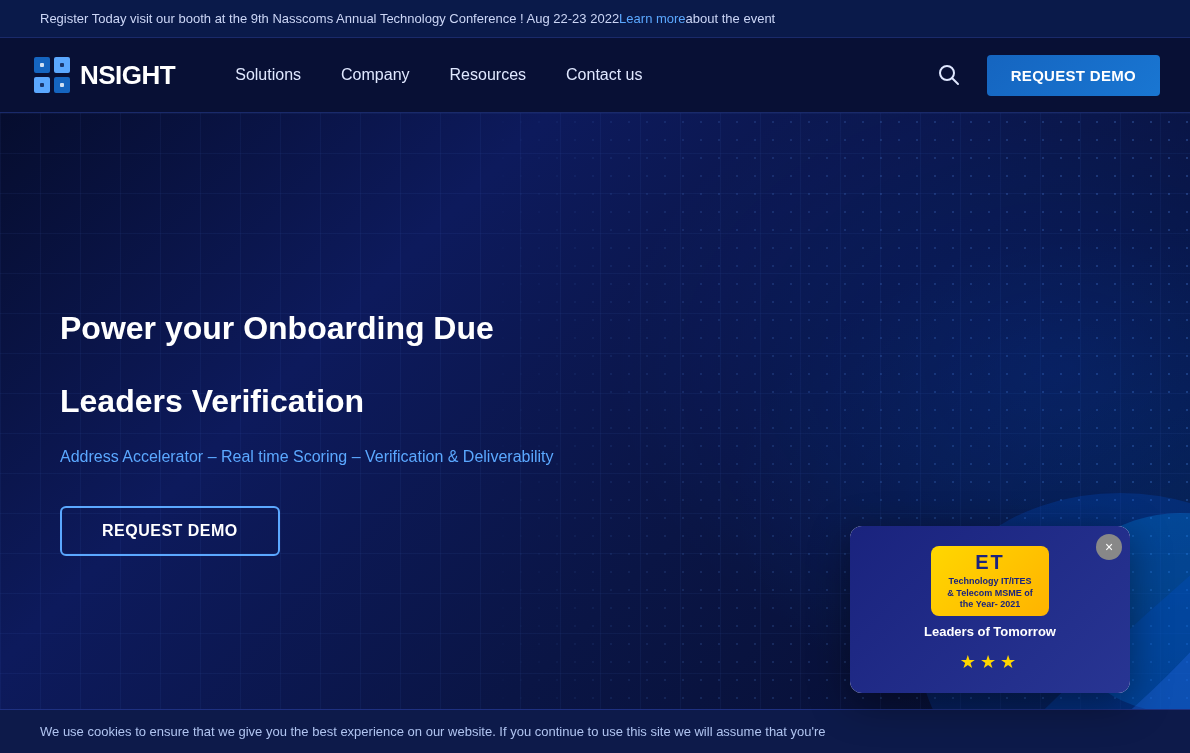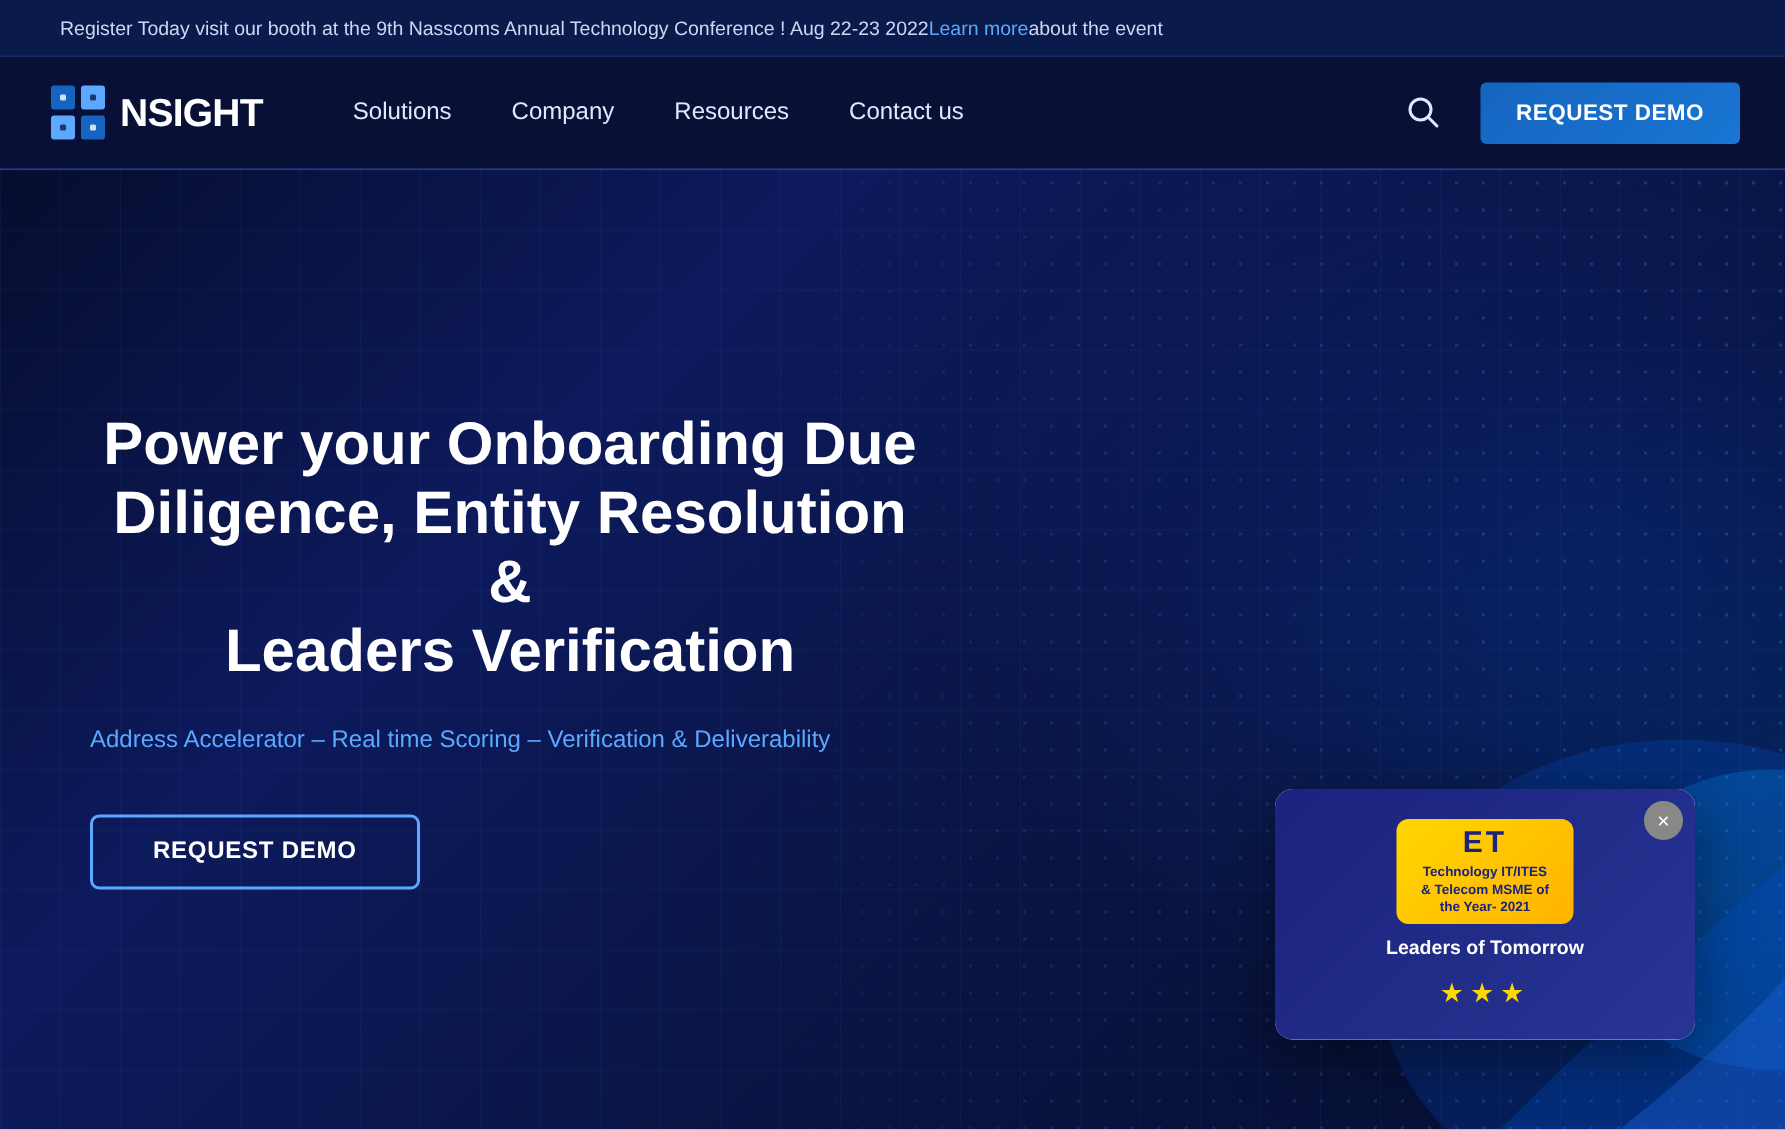--- a/index.html
+++ b/index.html
@@ -179,26 +179,25 @@
 
     
     .hero-content {
       position: relative;
       z-index: 5;
       padding: 0 60px;
       max-width: 680px;
     }
 
     .hero-title {
-      font-size: 40px;
+      font-size: 32px;
       font-weight: 800;
       color: #ffffff;
       line-height: 1.15;
       margin-bottom: 28px;
-      text-align: center;
     }
 
     .hero-subtitle {
       font-size: 18px;
       color: #b0c4f0;
       line-height: 1.6;
       margin-bottom: 24px;
       max-width: 580px;
     }
 
@@ -372,21 +371,21 @@
       <ellipse cx="300" cy="320" rx="200" ry="160" fill="rgba(0,100,255,0.18)"></ellipse>
       <ellipse cx="360" cy="280" rx="120" ry="100" fill="rgba(0,150,255,0.25)"></ellipse>
       <path d="M180 420 Q300 300 420 200 L420 420 Z" fill="rgba(0,80,200,0.3)"></path>
       <path d="M260 420 Q360 340 420 260 L420 420 Z" fill="rgba(30,100,220,0.4)"></path>
     </svg>
   </div>
 
   <div class="hero-content">
     <h1 class="hero-title">
       <span>Power your Onboarding Due</span><br>
-      <span>Diligence, Entity Resolution &amp;</span><br>
+      <br>
       <span>Leaders Verification</span>
     </h1>
 
 
     <a class="hero-link" href="#">Address Accelerator – Real time Scoring – Verification &amp; Deliverability</a>
 
     <button class="hero-cta">REQUEST DEMO</button>
   </div>
 
   <div class="popup">
@@ -396,13 +395,16 @@
         <div class="popup-et-top">ET</div>
         <div class="popup-et-sub">
           Technology IT/ITES<br>&amp; Telecom MSME of<br>the Year- 2021
         </div>
       </div>
       <div class="popup-award-title">Leaders of Tomorrow</div>
       <div class="popup-stars">★★★</div>
     </div>
   </div>
 
+  <div class="cookie-bar">
+    <span>We use cookies to ensure that we give you the best experience on our website. If you continue to use this site we will assume that you're</span>
+  </div>
 </div>
 
 </body></html>

